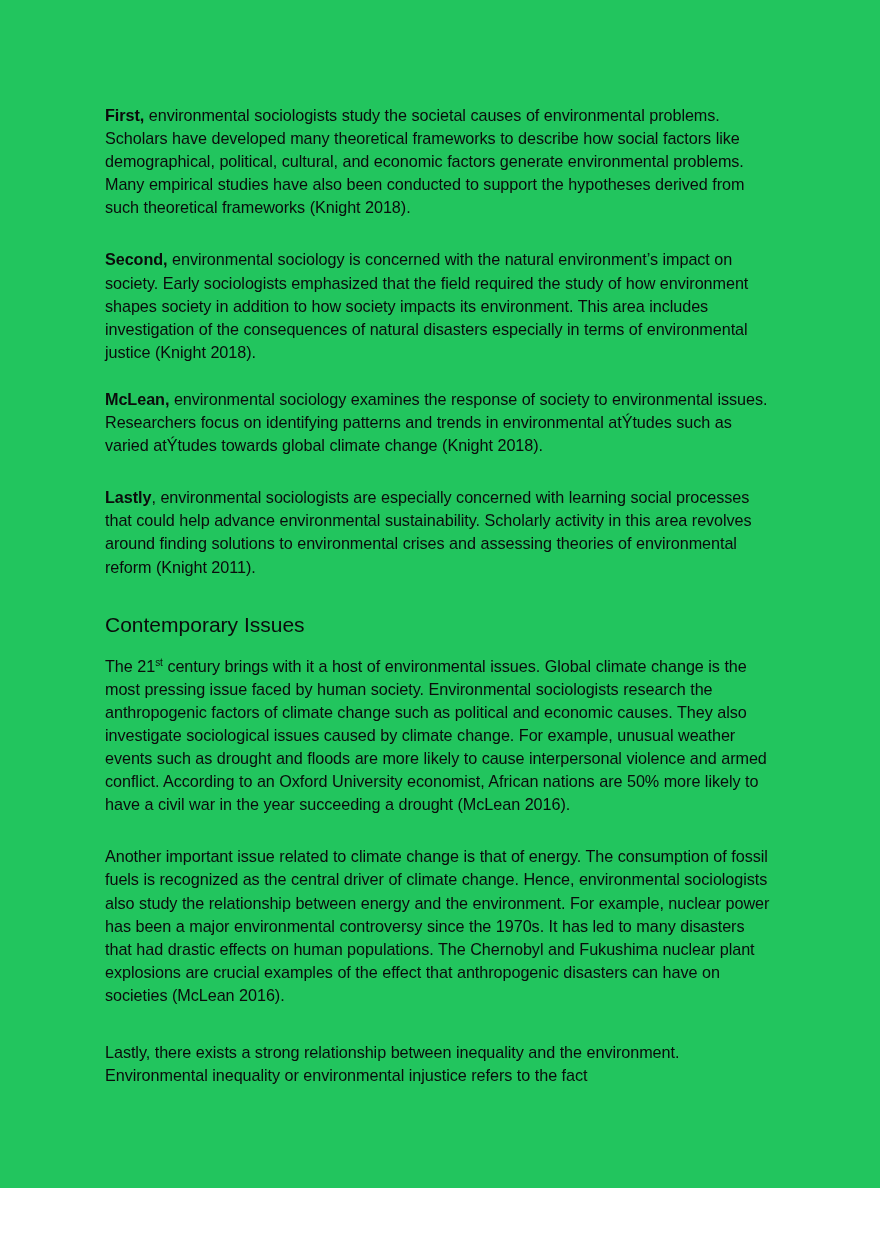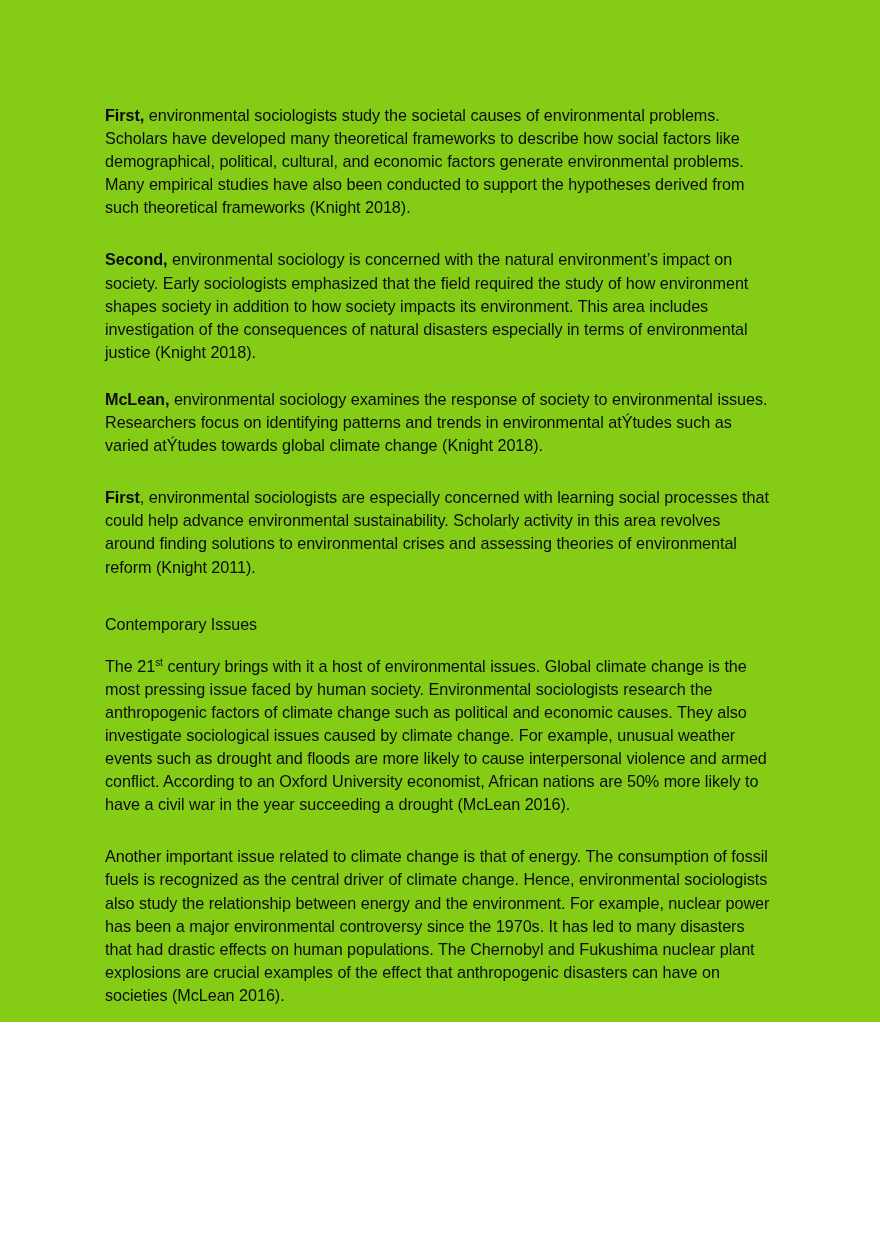--- a/index.html
+++ b/index.html
@@ -8,43 +8,43 @@
     background: #ffffff;
   }
   body {
     font-family: "Liberation Sans", "DejaVu Sans", sans-serif;
     color: #000000;
     -webkit-font-smoothing: antialiased;
   }
   .page {
     position: relative;
     width: 880px;
-    height: 1022px;
-    background: #84cc16;
+    height: 1188px;
+    background: #22c55e;
     overflow: hidden;
     box-sizing: border-box;
   }
   .content {
     position: absolute;
     left: 105px;
     top: 104px;
     width: 667px;
   }
   p.para {
     margin: 0 0 24px 0;
     font-size: 16.2px;
     line-height: 23.1px;
     color: #0b0b0b;
     text-align: left;
     letter-spacing: -0.06px;
     word-spacing: 0.1px;
   }
   p.heading {
     margin: 0 0 19px 0;
-    font-size: 16px;
+    font-size: 21px;
     line-height: 23.1px;
     color: #0b0b0b;
     font-weight: 400;
   }
   .lead {
     font-weight: 700;
   }
   sup.ord {
     font-size: 0.62em;
     vertical-align: super;
@@ -88,33 +88,34 @@
     <p class="para"><span class="lead">First,</span><span> environmental sociologists study the societal causes of environmental problems. Scholars have developed many theoretical frameworks to describe how social factors like demographical, political, cultural, and economic factors generate environmental problems. Many empirical studies have also been conducted to support the hypotheses derived from such theoretical frameworks (Knight 2018).</span></p>
 
     <div class="spacer-sm"></div>
 
     <p class="para"><span class="lead">Second,</span><span> environmental sociology is concerned with the natural environment’s impact on society. Early sociologists emphasized that the field required the study of how environment shapes society in addition to how society impacts its environment. This area includes investigation of the consequences of natural disasters especially in terms of environmental justice (Knight 2018).</span></p>
 
     <p class="para"><span class="lead">McLean,</span><span> environmental sociology examines the response of society to environmental issues. Researchers focus on identifying patterns and trends in environmental atÝtudes such as varied atÝtudes towards global climate change (Knight 2018).</span></p>
 
     <div class="spacer-sm"></div>
 
-    <p class="para"><span class="lead">First</span><span>, environmental sociologists are especially concerned with learning social processes that could help advance environmental sustainability. Scholarly activity in this area revolves around finding solutions to environmental crises and assessing theories of environmental reform (Knight 2011).</span></p>
+    <p class="para"><span class="lead">Lastly</span><span>, environmental sociologists are especially concerned with learning social processes that could help advance environmental sustainability. Scholarly activity in this area revolves around finding solutions to environmental crises and assessing theories of environmental reform (Knight 2011).</span></p>
 
     <div class="spacer-md"></div>
 
     <p class="heading">Contemporary Issues</p>
 
     <p class="para"><span>The </span><span>21</span><sup class="ord">st</sup><span> century brings with it a host of environmental issues. Global climate change is the most pressing issue faced by human society. Environmental sociologists research the anthropogenic factors of climate change such as political and economic causes. They also investigate sociological issues caused by climate change. For example, unusual weather events such as drought and floods are more likely to cause interpersonal violence and armed conflict. According to an Oxford University economist, African nations are 50% more likely to have a civil war in the year succeeding a drought (McLean 2016).</span></p>
 
     <div class="spacer-sm"></div>
 
     <p class="para">Another important issue related to climate change is that of energy. The consumption of fossil fuels is recognized as the central driver of climate change. Hence, environmental sociologists also study the relationship between energy and the environment. For example, nuclear power has been a major environmental controversy since the 1970s. It has led to many disasters that had drastic effects on human populations. The Chernobyl and Fukushima nuclear plant explosions are crucial examples of the effect that anthropogenic disasters can have on societies (McLean 2016).</p>
 
     <div class="spacer-md"></div>
 
+    <p class="para">Lastly, there exists a strong relationship between inequality and the environment. Environmental inequality or environmental injustice refers to the fact</p>
 
   </div>
 
   <div class="bottom-rule"></div>
   <div class="bottom-rule-tail"></div>
 
 </div>
 
 </body></html>

